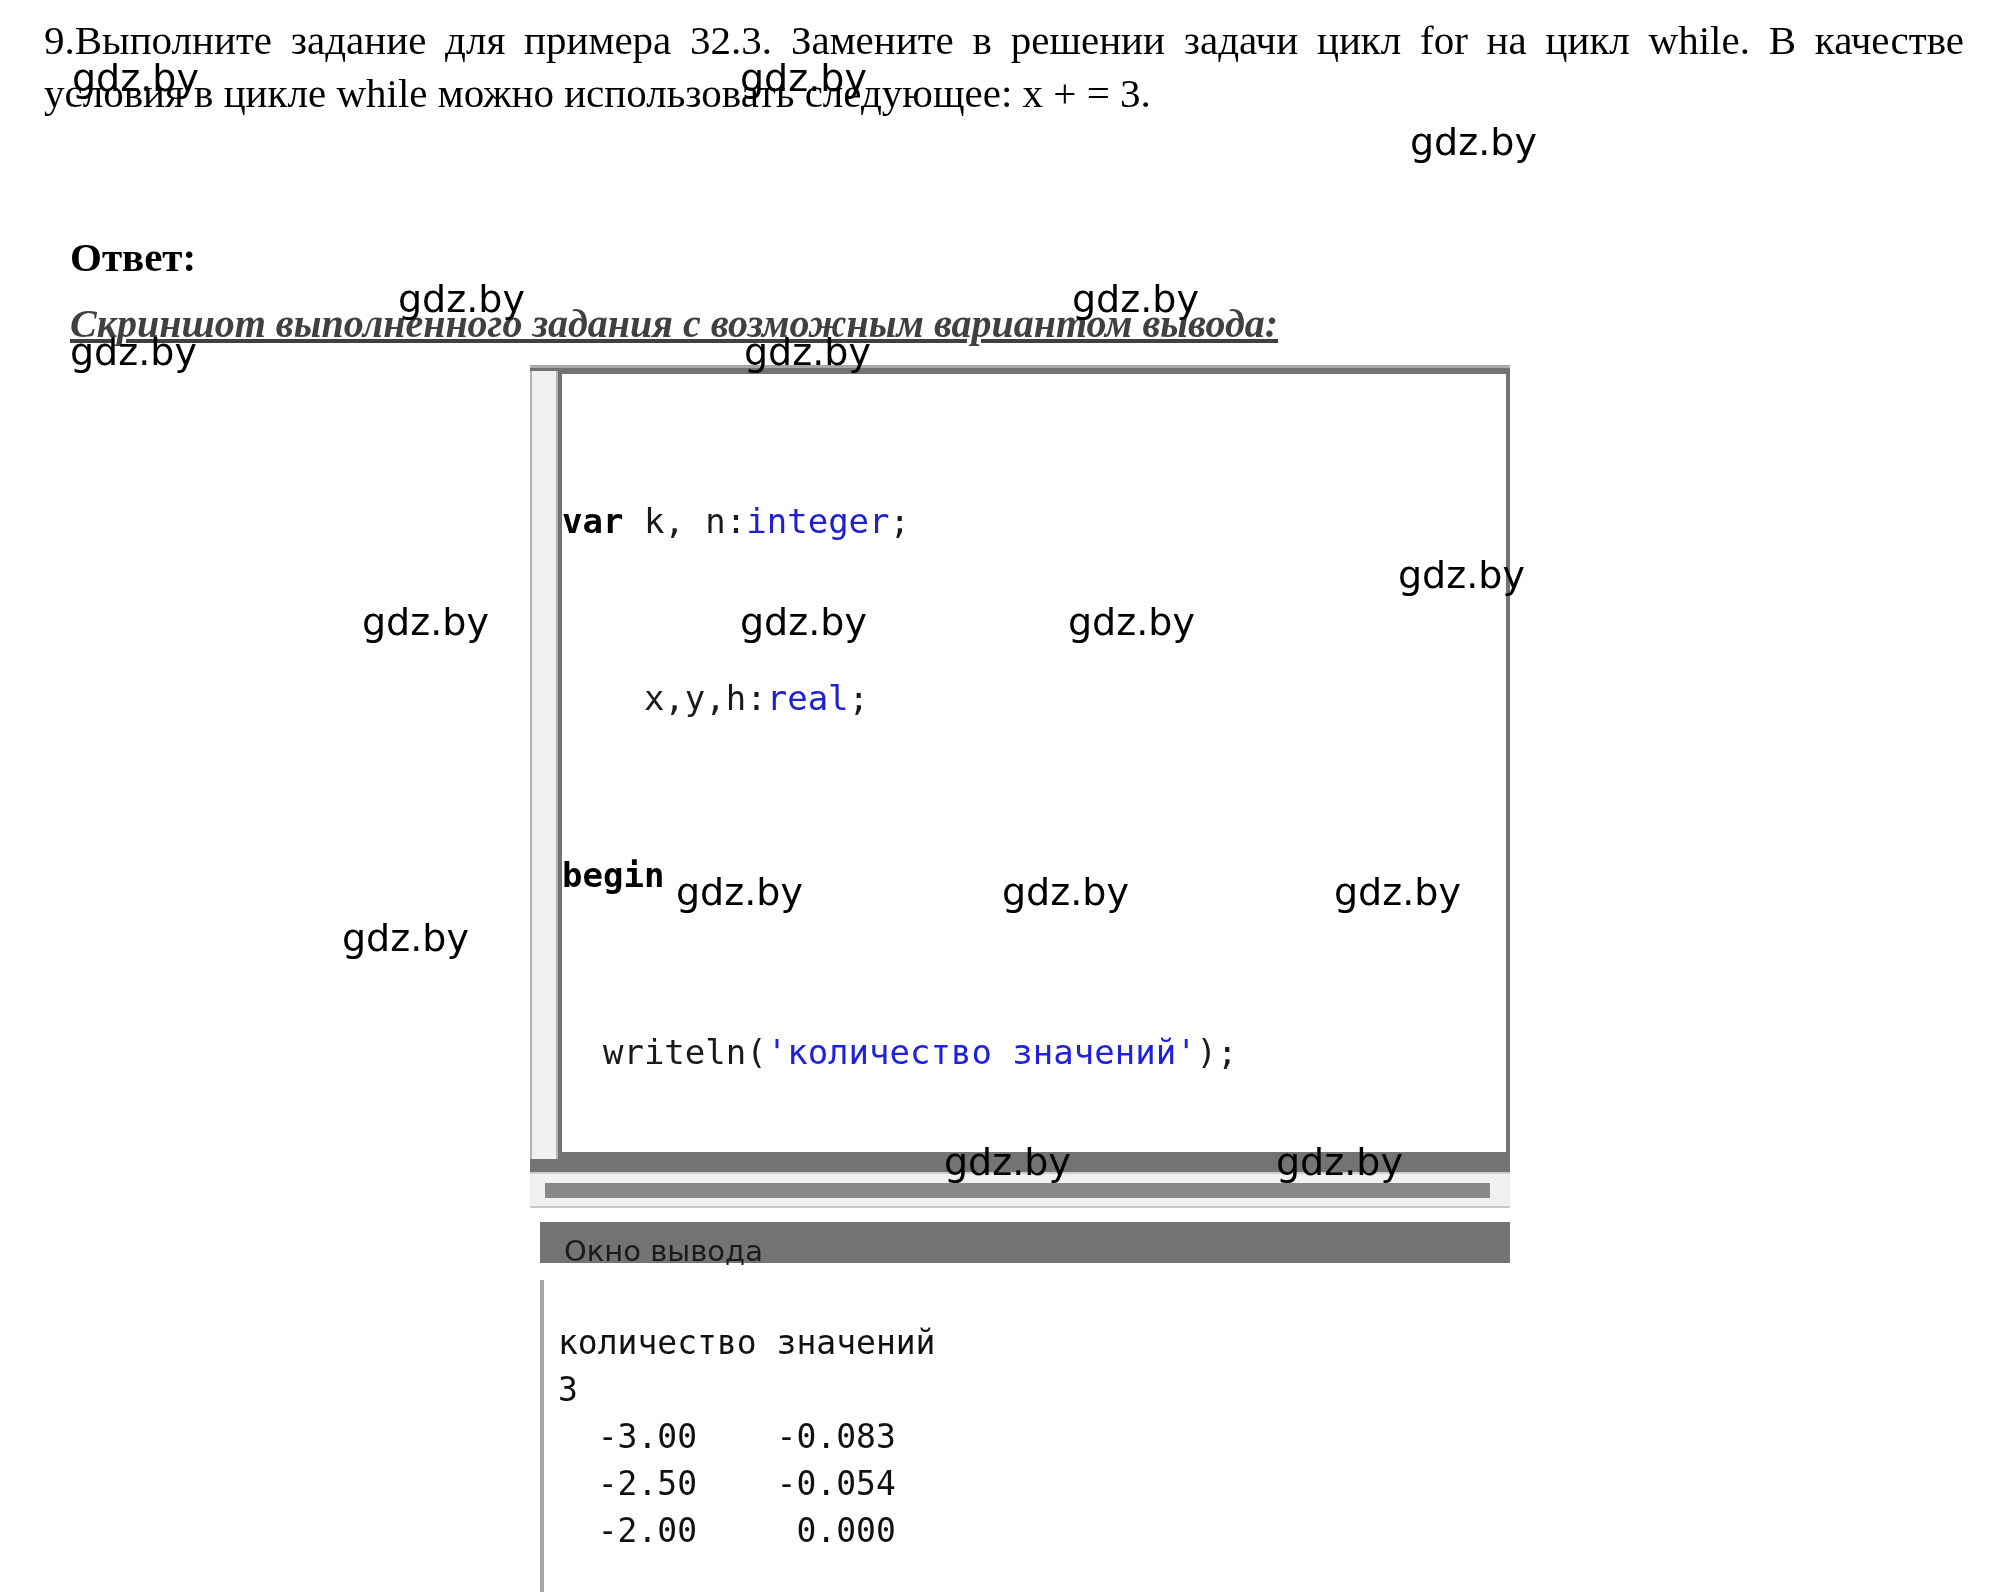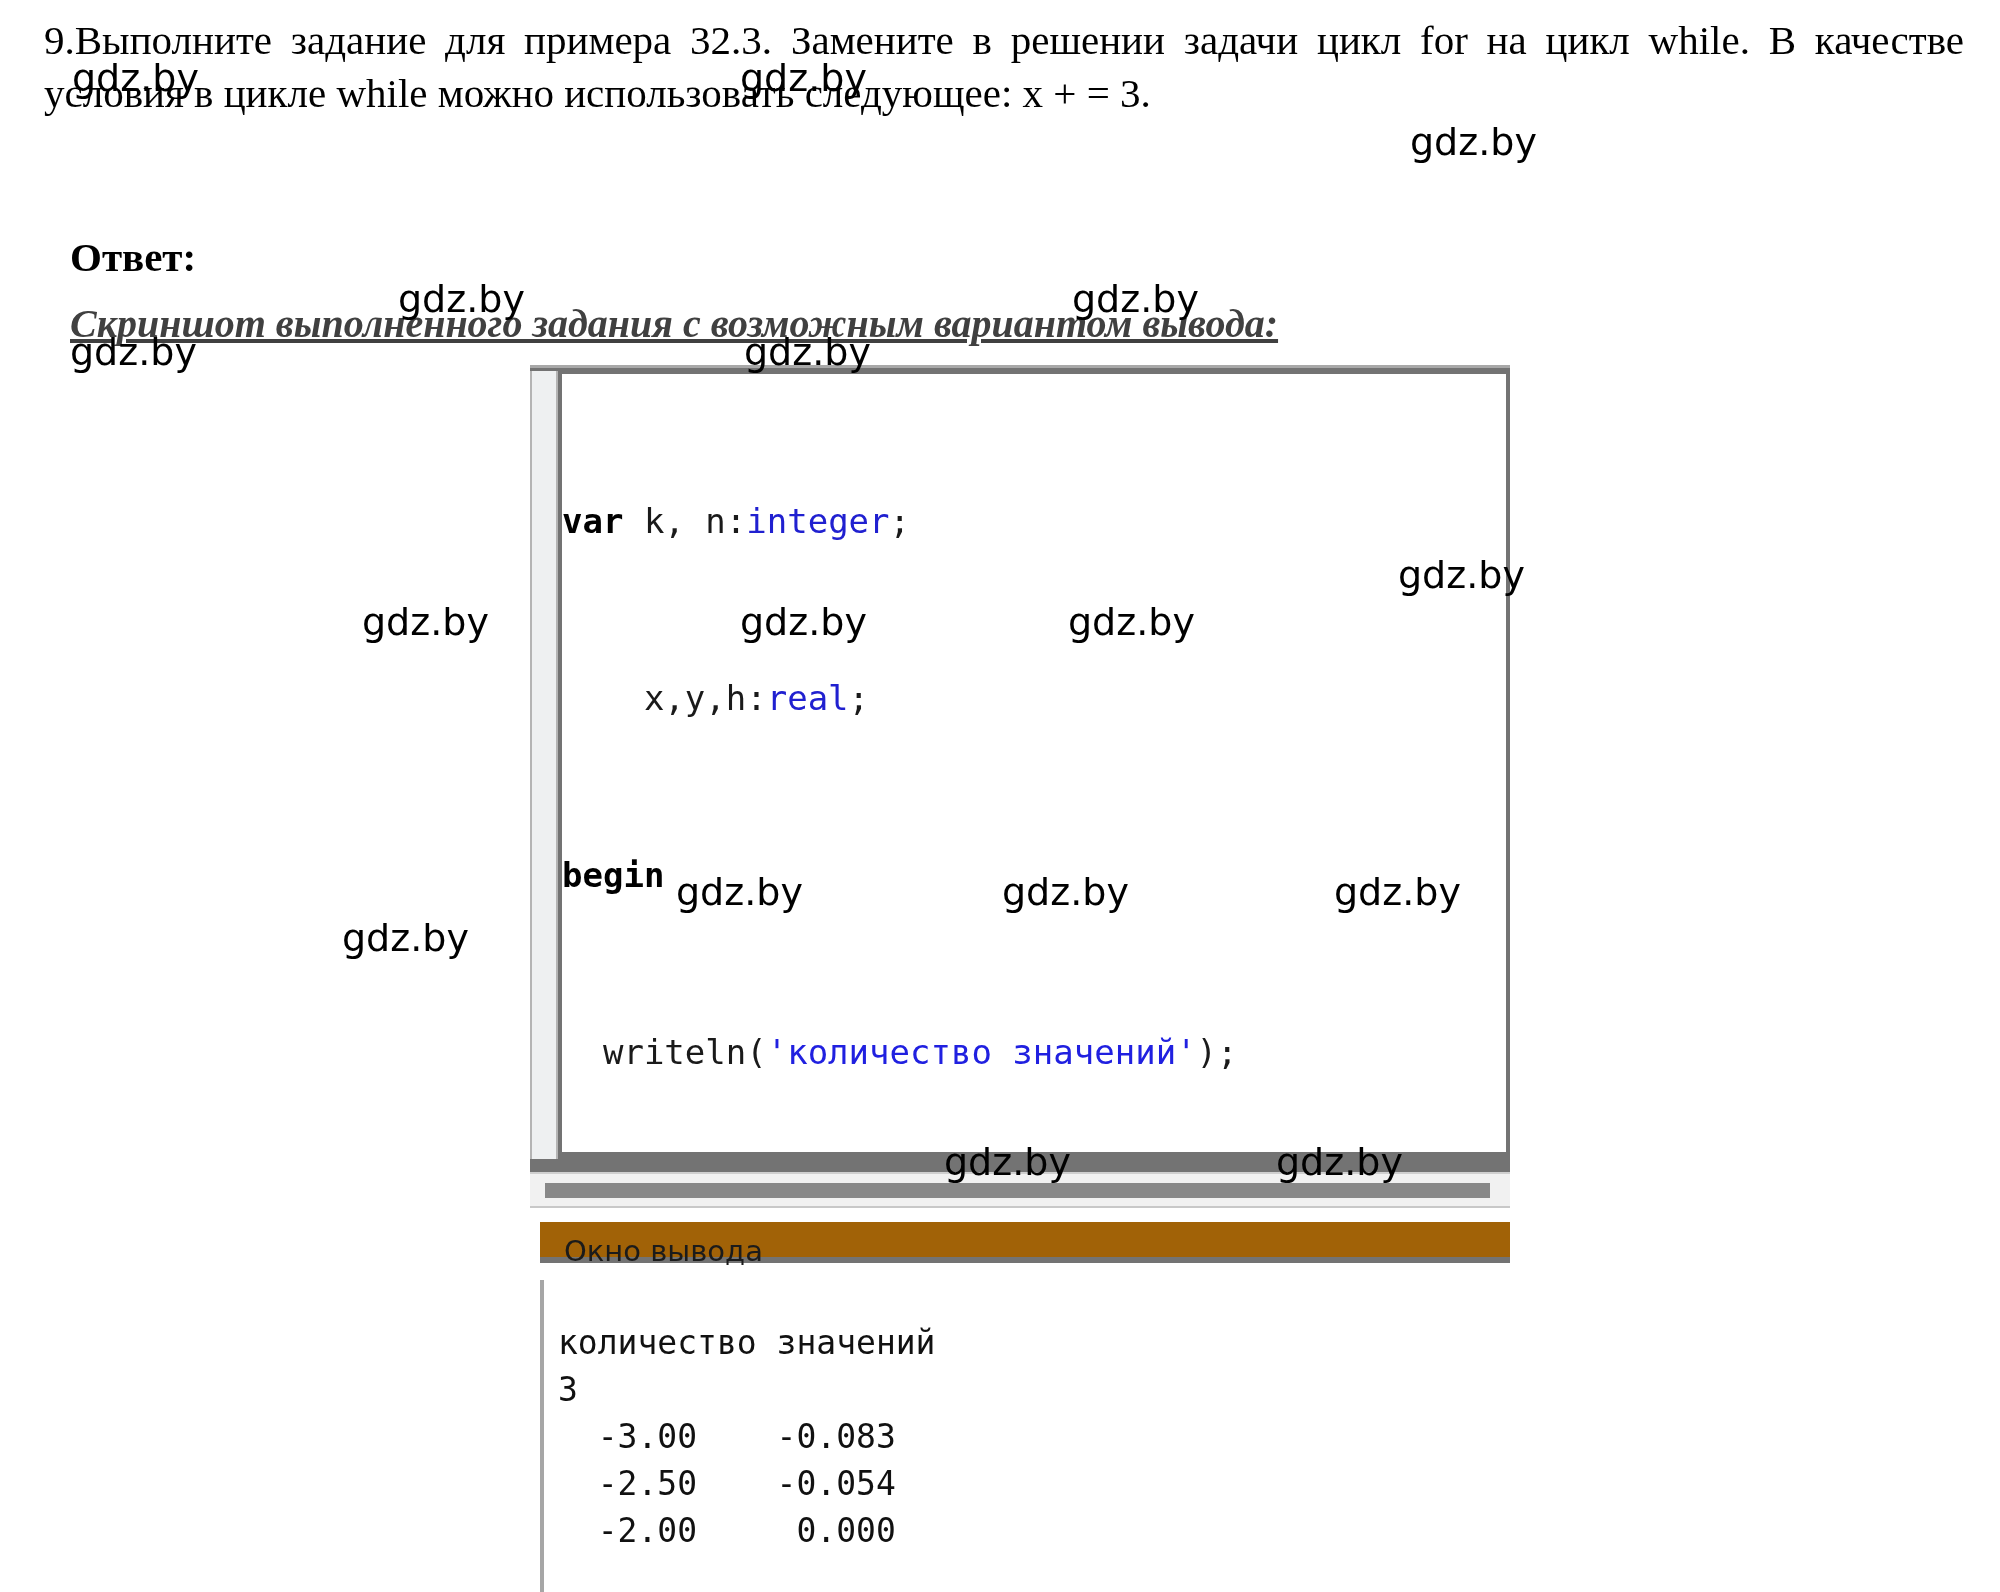--- a/index.html
+++ b/index.html
@@ -122,22 +122,22 @@
     top: 1222px;
     width: 970px;
     height: 370px;
   }
   #output-titlebar {
     position: absolute;
     left: 0;
     top: 0;
     width: 970px;
     height: 41px;
-    background: #a16207;
-    border-bottom: 6px solid #737373;
+    background: #737373;
+    border-bottom: 4px solid #737373;
     box-sizing: border-box;
   }
   #output-title-text {
     position: absolute;
     left: 24px;
     top: 12px;
     font-family: "DejaVu Sans", "Liberation Sans", sans-serif;
     font-size: 29px;
     color: #1b1b1b;
   }

